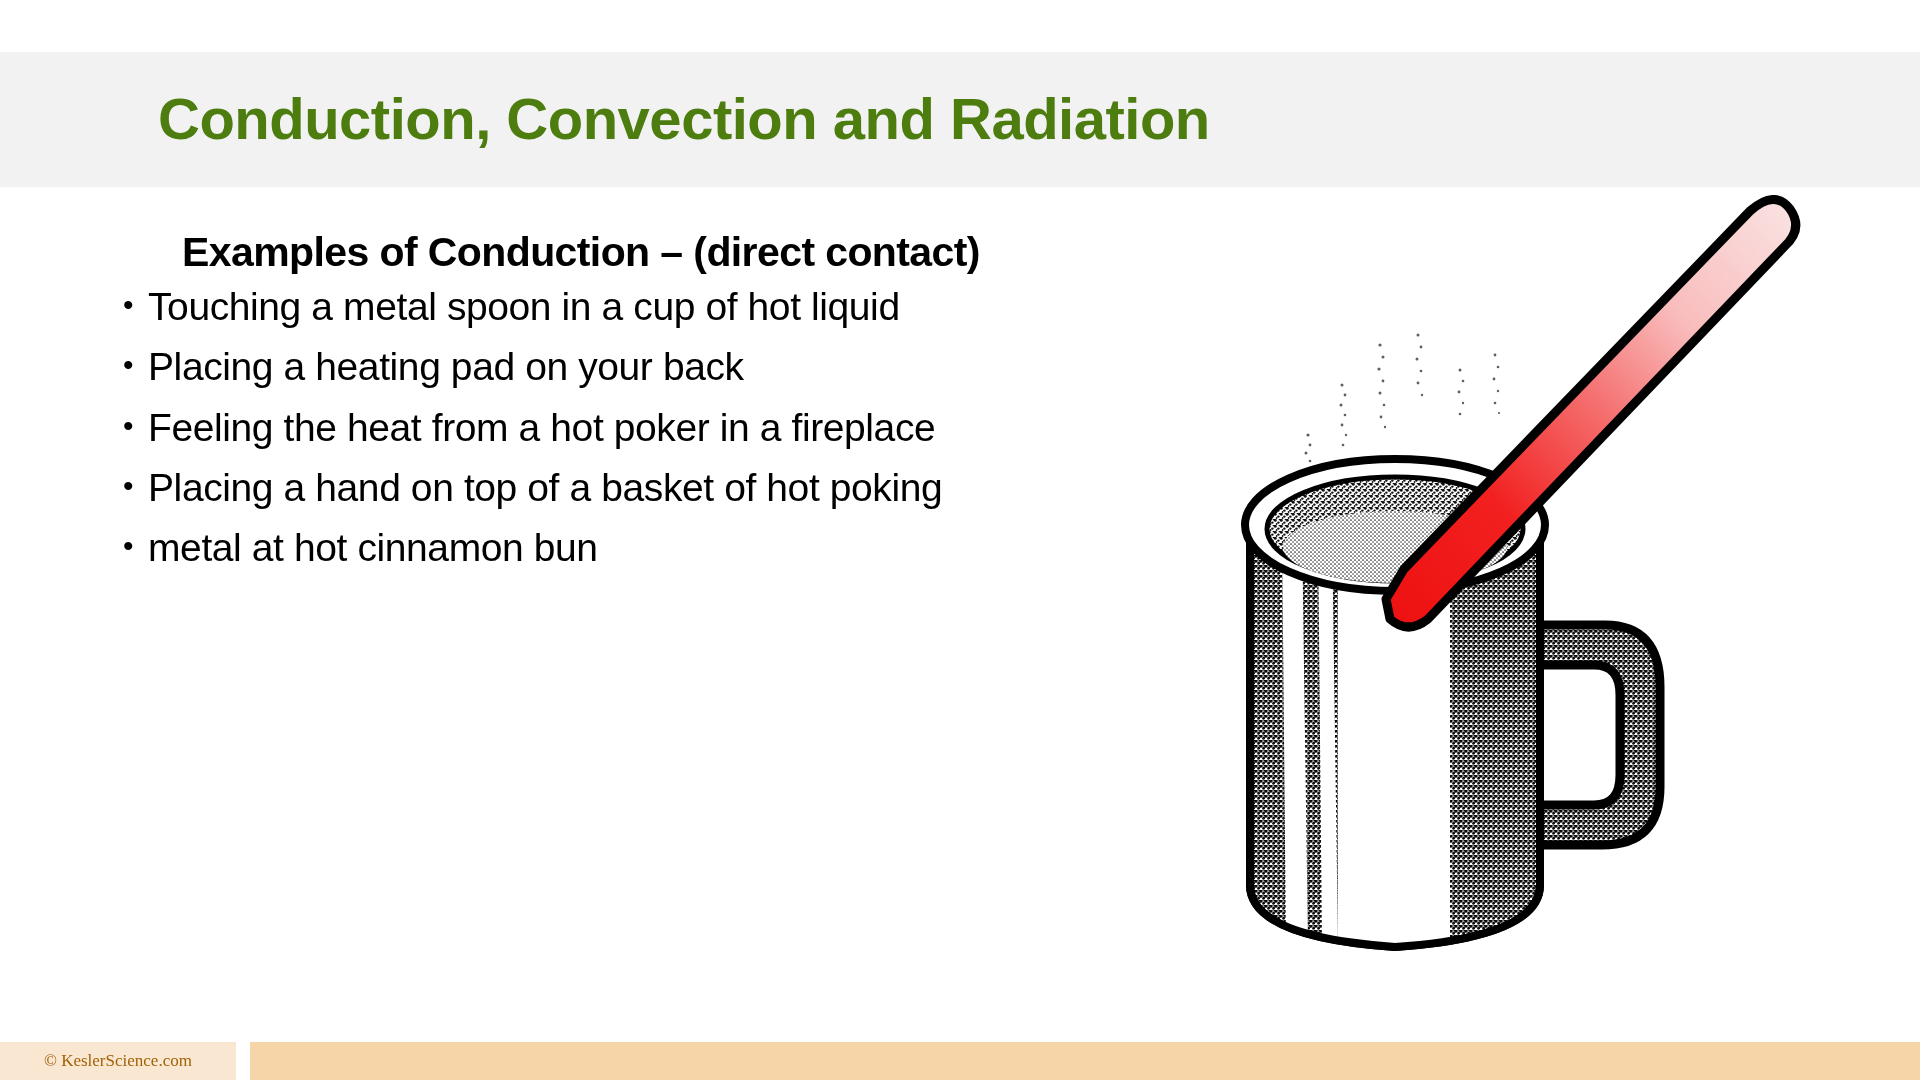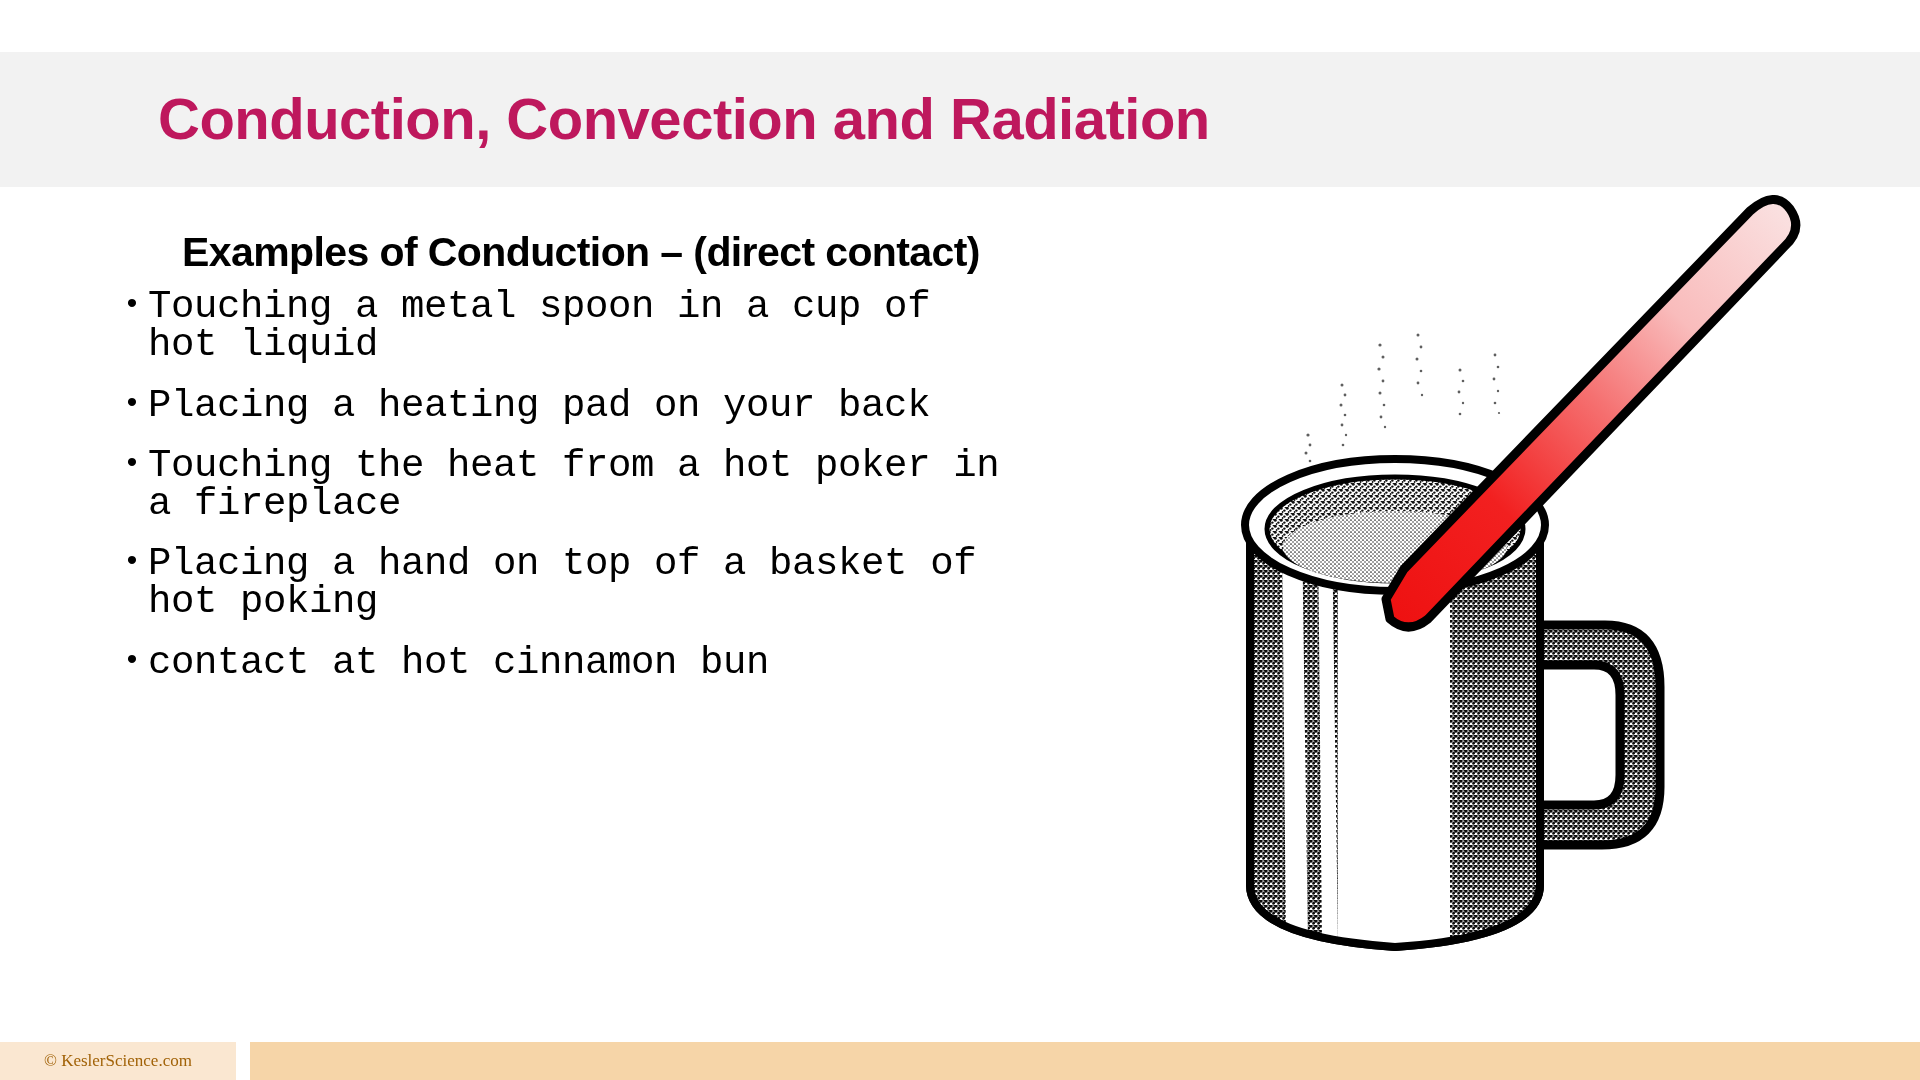--- a/index.html
+++ b/index.html
@@ -34,21 +34,21 @@
     left: 158px;
     top: 68px;
     width: 1500px;
     height: 100px;
     display: flex;
     align-items: center;
     font-family: "Liberation Sans", sans-serif;
     font-size: 58px;
     font-weight: bold;
     letter-spacing: -0.5px;
-    color: #be185d;
+    color: #4d7c0f;
     white-space: nowrap;
     text-align: center;
   }
 
   
   .content {
     position: absolute;
     left: 120px;
     top: 232px;
     width: 900px;
@@ -67,21 +67,21 @@
   }
 
   .bullet-list {
     list-style: none;
     margin: 0;
     padding: 0;
   }
 
   .bullet-item {
     position: relative;
-    font-family: Liberation Mono, monospace;
+    font-family: Liberation Sans, sans-serif;
     font-size: 39px;
     font-weight: 400;
     color: #000000;
     line-height: 0.98;
     letter-spacing: -0.4px;
     padding-left: 28px;
     margin-bottom: 22px;
   }
 
   .bullet-item::before {
@@ -146,27 +146,27 @@
     <div class="content-heading">Examples of Conduction – (direct contact)</div>
 
     <ul class="bullet-list">
       <li class="bullet-item">
         <span>Touching a metal spoon in a cup of hot liquid</span>
       </li>
       <li class="bullet-item">
         <span>Placing a heating pad on your back</span>
       </li>
       <li class="bullet-item">
-        <span>Touching the heat from a hot poker in a fireplace</span>
+        <span>Feeling the heat from a hot poker in a fireplace</span>
       </li>
       <li class="bullet-item">
         <span>Placing a hand on top of a basket of hot poking</span>
       </li>
       <li class="bullet-item">
-        <span>contact at hot cinnamon bun</span>
+        <span>metal at hot cinnamon bun</span>
       </li>
     </ul>
   </div>
 
   <div class="illustration">
     <svg viewBox="0 0 620 780" xmlns="http://www.w3.org/2000/svg" aria-hidden="true">
       <defs>
 
         <pattern id="stipple" width="6" height="6" patternUnits="userSpaceOnUse">
           <rect width="6" height="6" fill="#ffffff"></rect>

